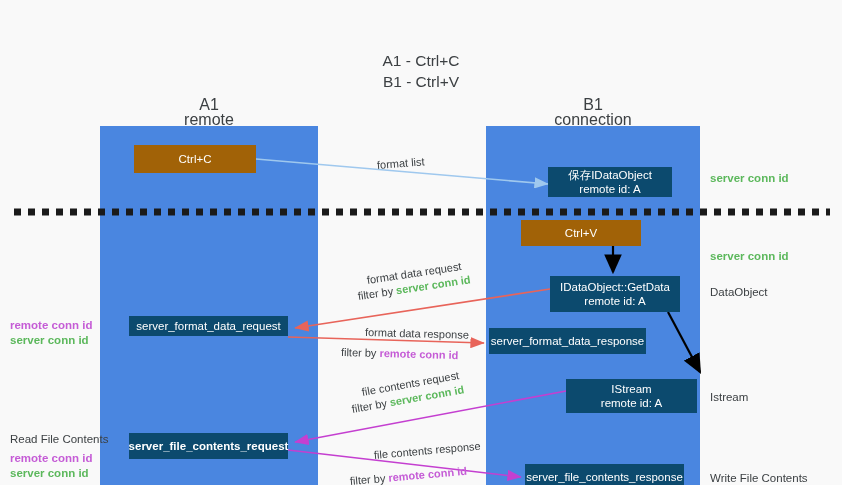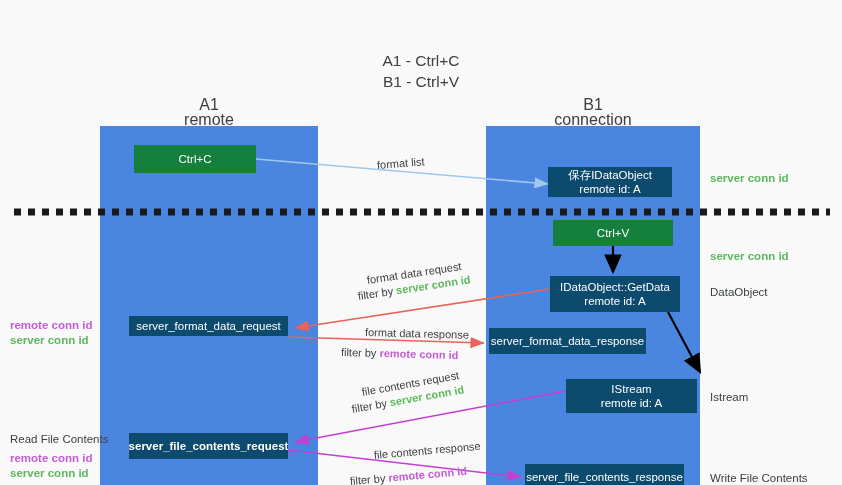--- a/index.html
+++ b/index.html
@@ -48,21 +48,21 @@
     display: flex;
     flex-direction: column;
     align-items: center;
     justify-content: center;
     color: #ffffff;
     font-size: 11.5px;
     line-height: 14px;
     text-align: center;
     padding: 2px 4px;
   }
-  .box.green  { background: #15803d; }
+  .box.green  { background: #a16207; }
   .box.orange { background: #0c4a6e; }
 
   
   .label {
     font-size: 11.5px;
     color: #3c4043;
     line-height: 15px;
     white-space: nowrap;
   }
   .label.green  { color: #5cb85c; font-weight: bold; }
@@ -144,21 +144,21 @@
 
   <div class="abs box green" style="left:134px; top:105px; width:122px; height:28px;">
     <span>Ctrl+C</span>
   </div>
 
   <div class="abs box orange" style="left:548px; top:127px; width:124px; height:30px;">
     <span>保存IDataObject</span>
     <span>remote id: A</span>
   </div>
 
-  <div class="abs box green" style="left:553px; top:180px; width:120px; height:26px;">
+  <div class="abs box green" style="left:521px; top:180px; width:120px; height:26px;">
     <span>Ctrl+V</span>
   </div>
 
   <div class="abs box orange" style="left:550px; top:236px; width:130px; height:36px;">
     <span>IDataObject::GetData</span>
     <span>remote id: A</span>
   </div>
 
   <div class="abs box orange" style="left:566px; top:339px; width:131px; height:34px;">
     <span>IStream</span>

